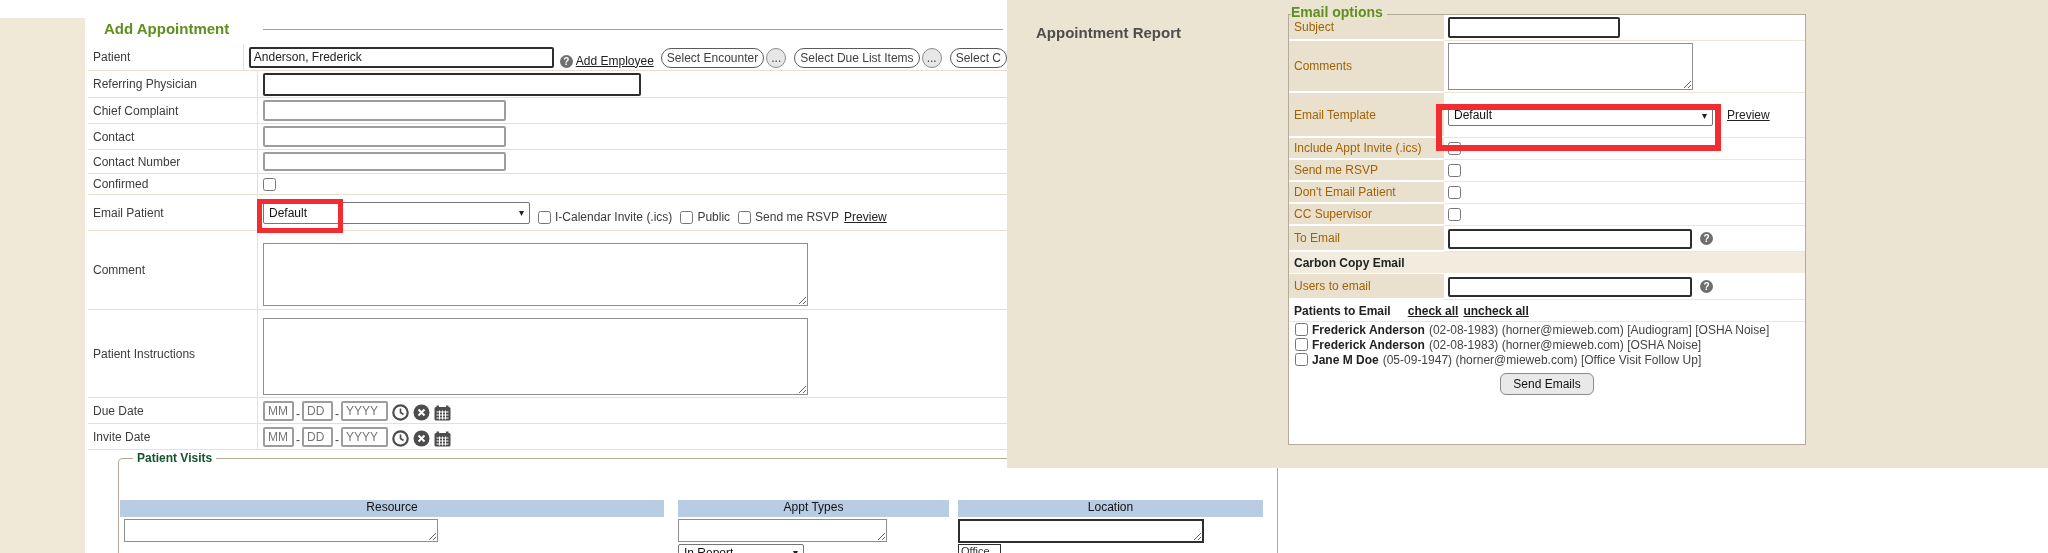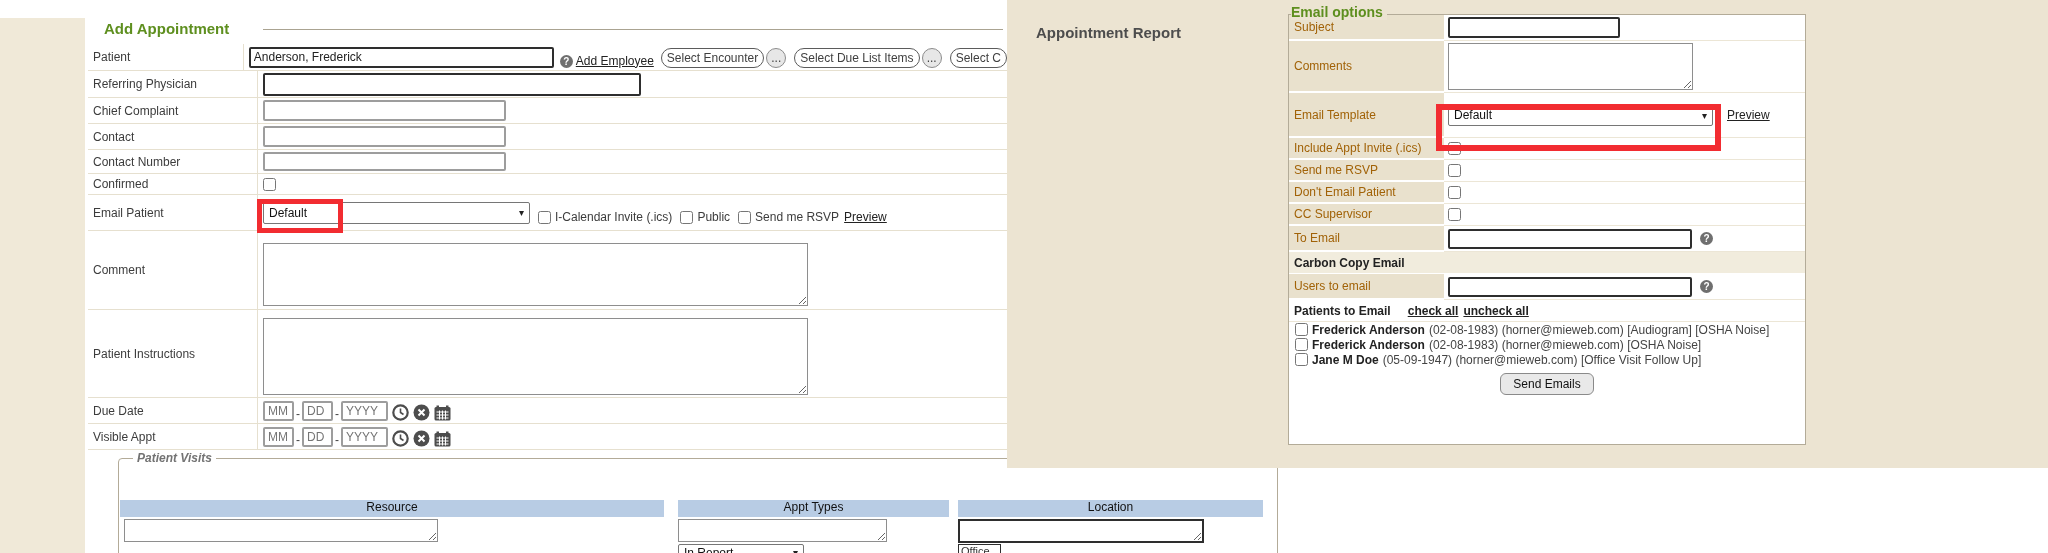--- a/index.html
+++ b/index.html
@@ -34,21 +34,21 @@
   .dsep { margin:0 2px; color:#444; }
   .dicon { margin-left:4px; flex:none; }
 
   
   .hilite { position:absolute; border:5px solid #f22c31; z-index:30; pointer-events:none; }
   #hl-left  { left:257px; top:199px; width:86px;  height:34px; }
   #hl-right { left:1436px; top:104px; width:285px; height:47px; border-width:6px; }
 
   
   #pv-fieldset { position:absolute; left:33px; top:458px; width:1160px; height:140px; border:1px solid #b3ab98; border-radius:4px; }
-  #pv-legend { position:absolute; left:14px; top:-8px; background:#fff; padding:0 4px; color:#737373; font-weight:bold;font-style:italic; }
+  #pv-legend { position:absolute; left:14px; top:-8px; background:#fff; padding:0 4px; color:#14532d; font-weight:bold; }
   #pv-table { position:absolute; left:1px; top:18px; width:1143px;margin-top:23px; }
   .pv-hrow { display:flex; height:17px; }
   .pv-h { background:#b8cce4; color:#111; text-align:center; }
   .pv-gap { background:#fff; }
   .pv-brow { display:flex; }
 
   
   #overlay { position:absolute; left:1007px; top:0; width:1041px; height:468px; background:#ece4d2; z-index:5; }
   #report-title { position:absolute; left:29px; top:24px; font-size:15px; font-weight:bold; color:#4d4d4d; }
 
@@ -174,21 +174,21 @@
         <svg class="dicon" width="17" height="16" viewBox="0 0 17 16">
             <rect x="0.5" y="2" width="16" height="13.5" rx="1.5" fill="#4d4d4d"></rect>
             <rect x="2.5" y="0.5" width="2.5" height="4" fill="#4d4d4d"></rect>
             <rect x="12" y="0.5" width="2.5" height="4" fill="#4d4d4d"></rect>
             <path d="M2.5 7h12M2.5 10h12M2.5 13h12M5.5 5.5v9M8.5 5.5v9M11.5 5.5v9" stroke="#fff" stroke-width="1"></path>
           </svg>
       </div>
     </div>
 
     <div class="row" style="height:26px">
-      <div class="lbl">Visible Appt</div>
+      <div class="lbl">Invite Date</div>
       <div class="fld">
         <input class="inp" style="width: 31px; height: 20px;" placeholder="MM">
         <span class="dsep">-</span>
         <input class="inp" style="width: 31px; height: 20px;" placeholder="DD">
         <span class="dsep">-</span>
         <input class="inp" style="width: 47px; height: 20px;" placeholder="YYYY">
         <svg class="dicon" width="17" height="17" viewBox="0 0 17 17">
             <circle cx="8.5" cy="8.5" r="7.2" fill="none" stroke="#4d4d4d" stroke-width="2.2"></circle>
             <path d="M8.5 4.5v4l3 2" fill="none" stroke="#4d4d4d" stroke-width="1.6"></path>
           </svg>

